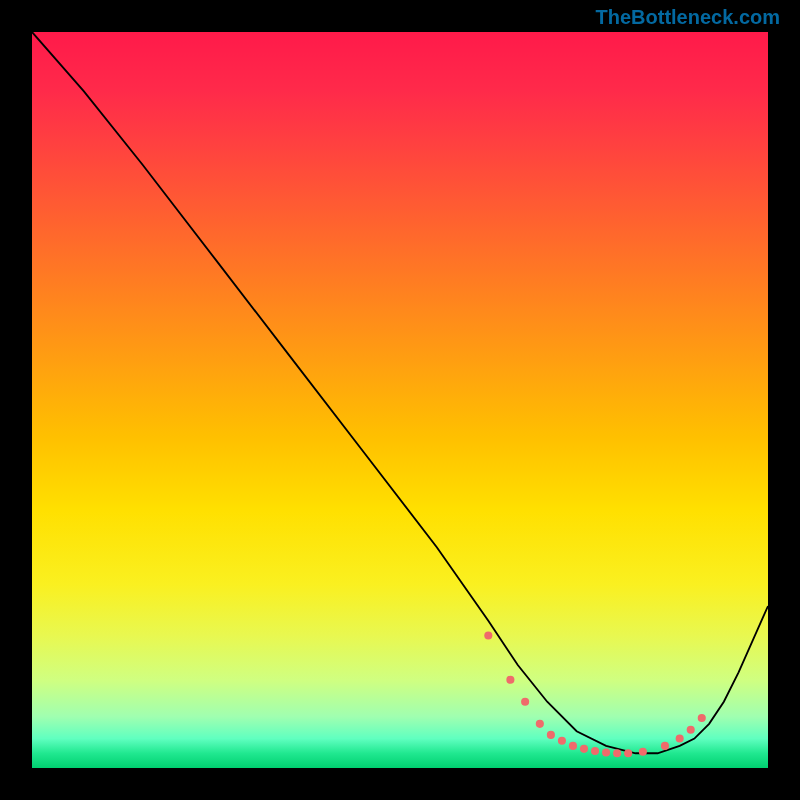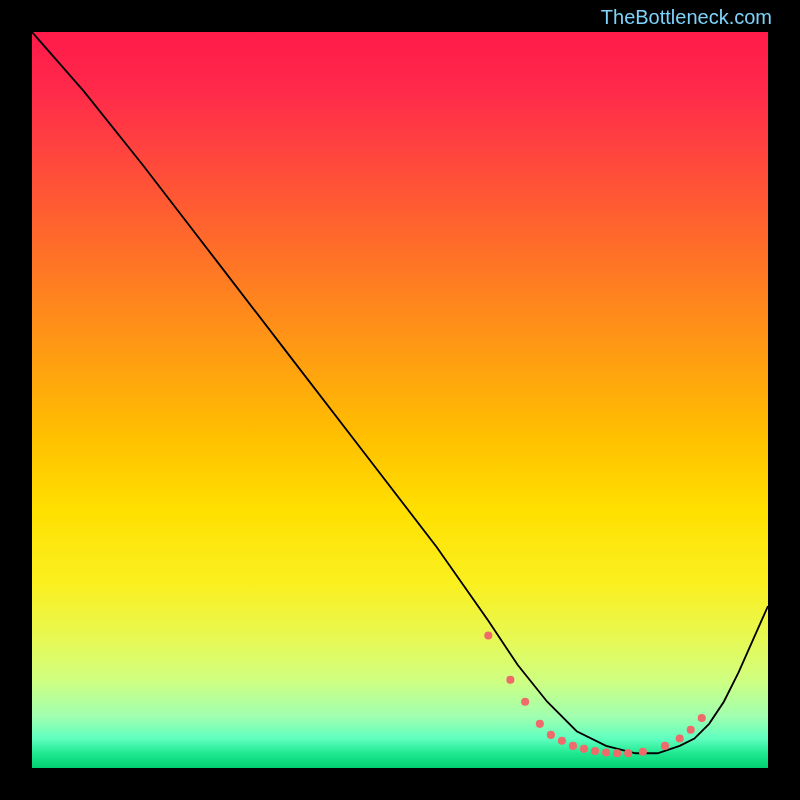--- a/index.html
+++ b/index.html
@@ -7,24 +7,24 @@
     width: 800px;
     height: 800px;
     background: #000;
     position: relative;
     font-family: Arial, sans-serif;
     overflow: hidden;
   }
   .watermark {
     position: absolute;
     top: 6px;
-    right: 28px;
-    color: #7dd3fc;
+    right: 20px;
+    color: #0369a1;
     font-size: 20px;
-    font-weight: 400;
+    font-weight: 700;
     z-index: 10;
   }
   .plot-area {
     position: absolute;
     left: 32px;
     top: 32px;
     width: 736px;
     height: 736px;
     background: linear-gradient(to bottom,
       #ff1a4a 0%,

